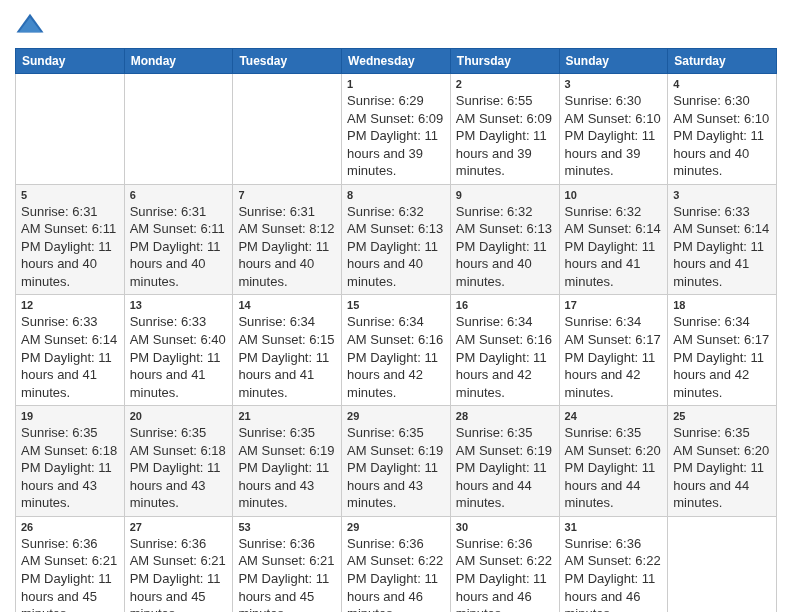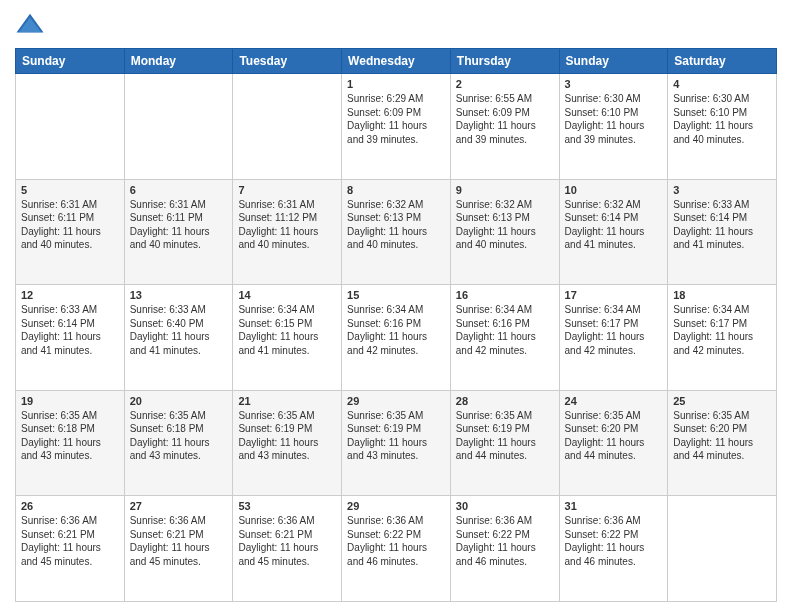--- a/index.html
+++ b/index.html
@@ -87,21 +87,21 @@
     }
     .calendar tr:nth-child(even) td {
       background: #f5f5f5;
     }
     .day-num {
       font-size: 11px;
       font-weight: bold;
       margin-bottom: 2px;
     }
     .day-info {
-      font-size: 10px;
+      font-size: 13px;
       line-height: 1.35;
       color: #333;
     }
     .empty-cell {
       background: #fff !important;
     }
   </style>
 </head>
 <body>
 
@@ -174,21 +174,21 @@
           </td>
           <td>
             <div class="day-num">6</div>
             <div class="day-info">Sunrise: 6:31 AM
 Sunset: 6:11 PM
 Daylight: 11 hours and 40 minutes.</div>
           </td>
           <td>
             <div class="day-num">7</div>
             <div class="day-info">Sunrise: 6:31 AM
-Sunset: 11:12 PM
+Sunset: 8:12 PM
 Daylight: 11 hours and 40 minutes.</div>
           </td>
           <td>
             <div class="day-num">8</div>
             <div class="day-info">Sunrise: 6:32 AM
 Sunset: 6:13 PM
 Daylight: 11 hours and 40 minutes.</div>
           </td>
           <td>
             <div class="day-num">9</div>

